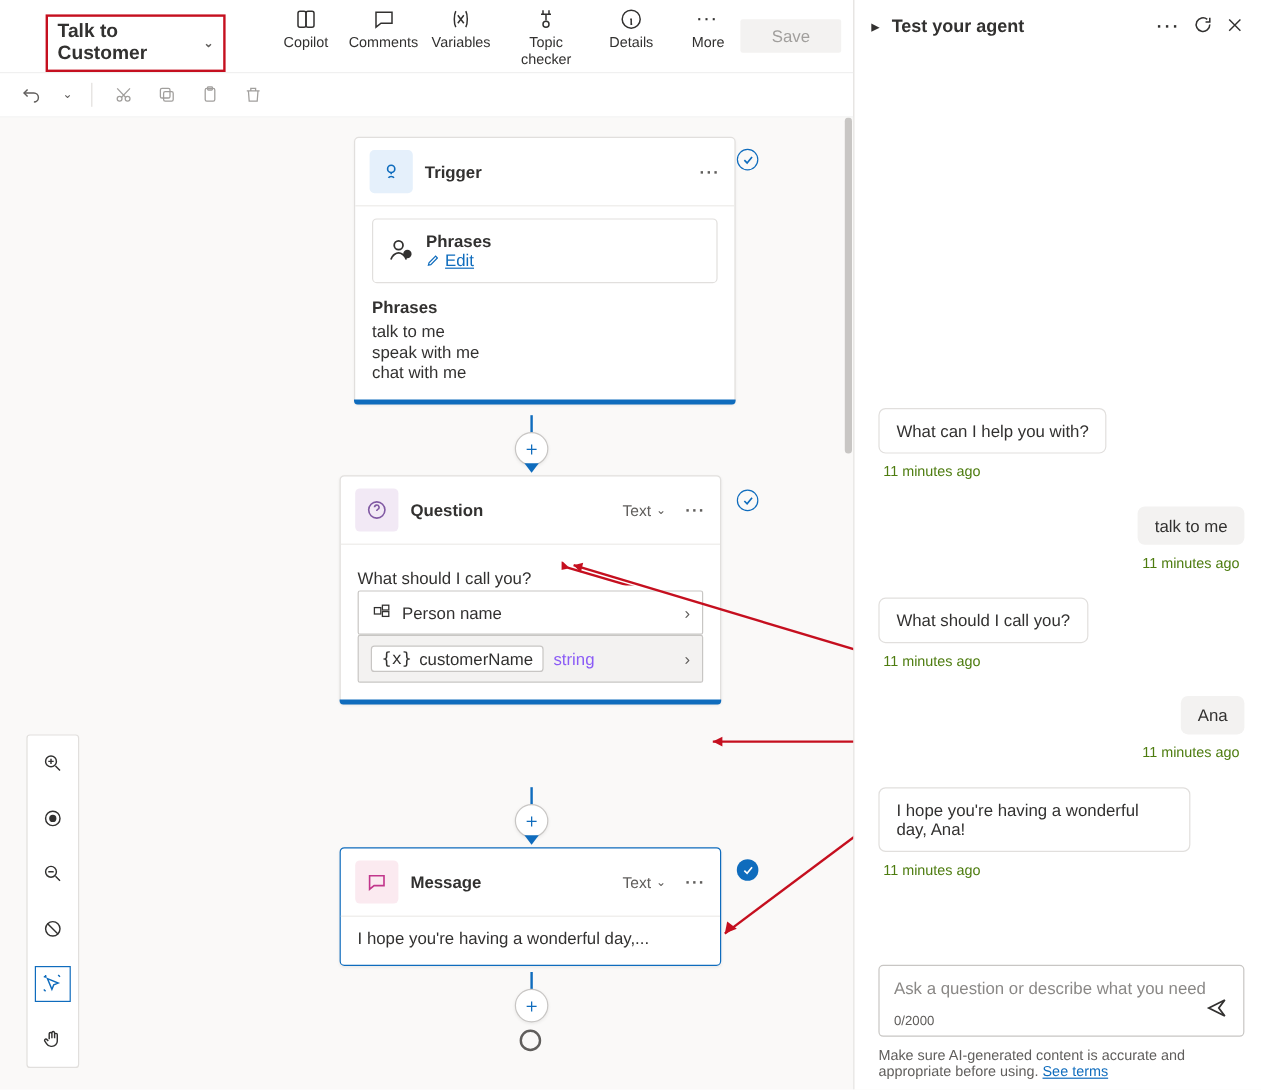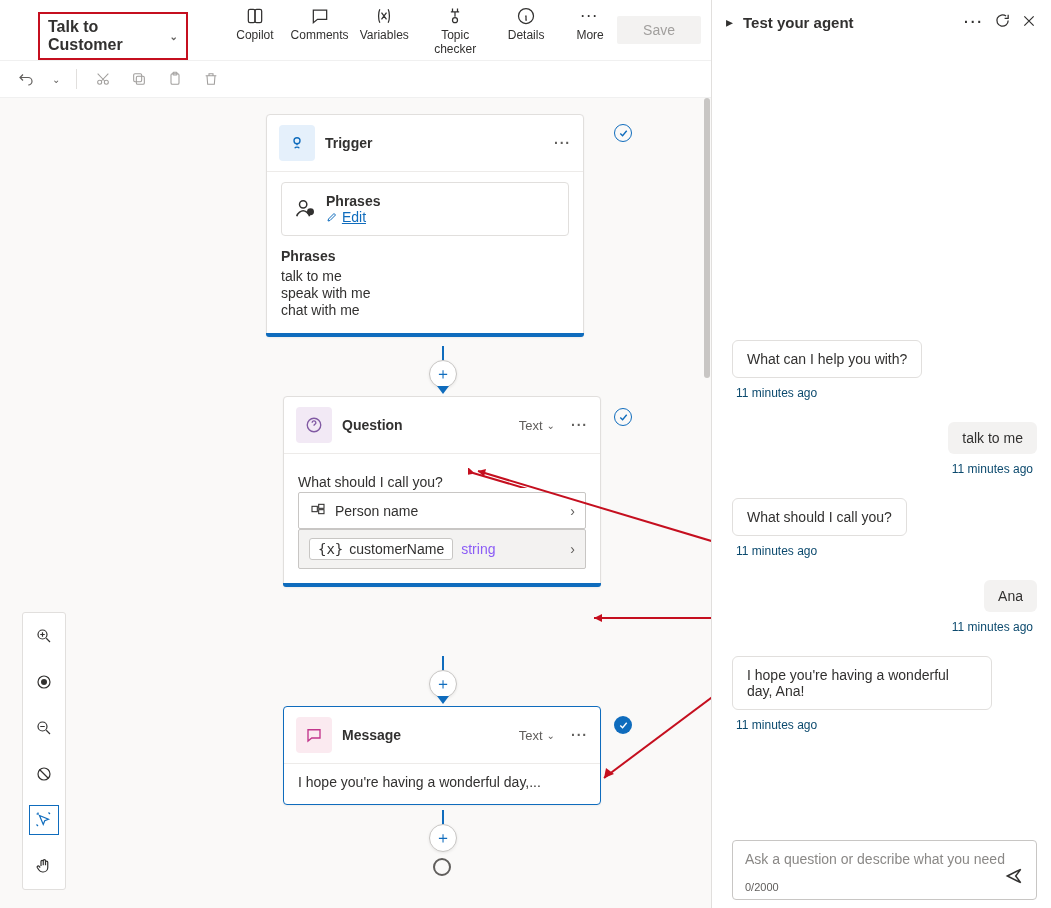--- a/index.html
+++ b/index.html
@@ -137,21 +137,21 @@
   }
   .tp-title { font-weight:600; font-size:15px; flex:1;}
   .tp-body { flex:1; padding:0 14px 0 20px; overflow:auto; position:relative;}
   .msg-bot {
     background:#fff; border:1px solid #e1dfdd; border-radius:6px; padding:10px 14px; margin:6px 0; display:inline-block;
     max-width:260px;
   }
   .msg-user {
     background:#f3f2f1; border-radius:6px; padding:8px 14px; margin:6px 0; display:inline-block; max-width:200px;
   }
-  .ts { font-size:12px; color:#0c4a6e; margin:2px 0 16px 4px;}
+  .ts { font-size:12px; color:#4d7c0f; margin:2px 0 16px 4px;}
   .row-right { text-align:right; }
   .row-right .ts { text-align:right; margin-right:4px;}
   .tp-input-area { padding:6px 14px 8px 20px; }
   .tp-input {
     border:1px solid #c8c6c4; border-radius:4px; padding:10px 12px 6px 12px; position:relative;
   }
   .tp-ph { color:#8a8886; font-size:14px; }
   .tp-counter { font-size:11px; color:#605e5c; margin-top:14px;}
   .send-ic { position:absolute; right:12px; bottom:10px; color:#323130; cursor:pointer;}
   .disclaimer { font-size:12px; color:#605e5c; padding-top:8px;}
@@ -258,21 +258,21 @@
           </svg>
       </span>
     </div>
 
     <div class="canvas">
       <div class="scrolltrack">
           <div class="scrollthumb"></div>
         </div>
       <div class="canvas-inner">
 
-        <div class="node" style="left:266px; top:16px;">
+        <div class="node" style="left:295px; top:16px;">
           <div class="node-head">
             <div class="node-badge" style="background:#e5f0fb;">
               <svg viewBox="0 0 24 24" width="18" height="18" fill="none" stroke="#0f6cbd" stroke-width="1.8">
                   <circle cx="12" cy="9" r="4"></circle>
                   <path d="M12 13v2M9 19c1-2 5-2 6 0"></path>
                 </svg>
             </div>
             <div class="node-title">Trigger</div>
             <div class="node-ell">···</div>
           </div>
@@ -494,15 +494,18 @@
     <div class="tp-input-area">
       <div class="tp-input">
         <div class="tp-ph">Ask a question or describe what you need</div>
         <div class="tp-counter">0/2000</div>
         <span class="send-ic">
           <svg viewBox="0 0 24 24" width="20" height="20" fill="none" stroke="#323130" stroke-width="1.8">
               <path d="M4 12l16-8-6 8 6 8-16-8z"></path>
             </svg>
         </span>
       </div>
+      <div class="disclaimer">
+        <span>Make sure AI-generated content is accurate and appropriate before using. </span><a>See terms</a>
+      </div>
     </div>
   </div>
 </div>
 
 </body></html>

